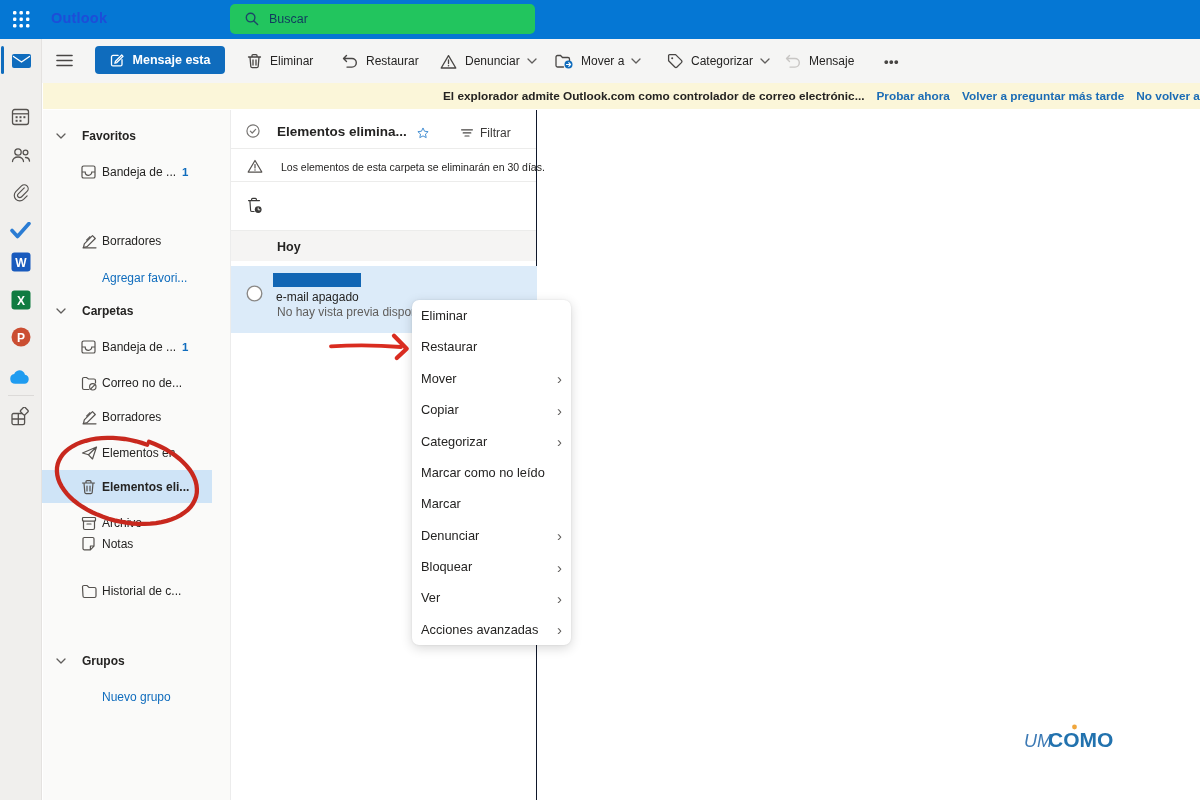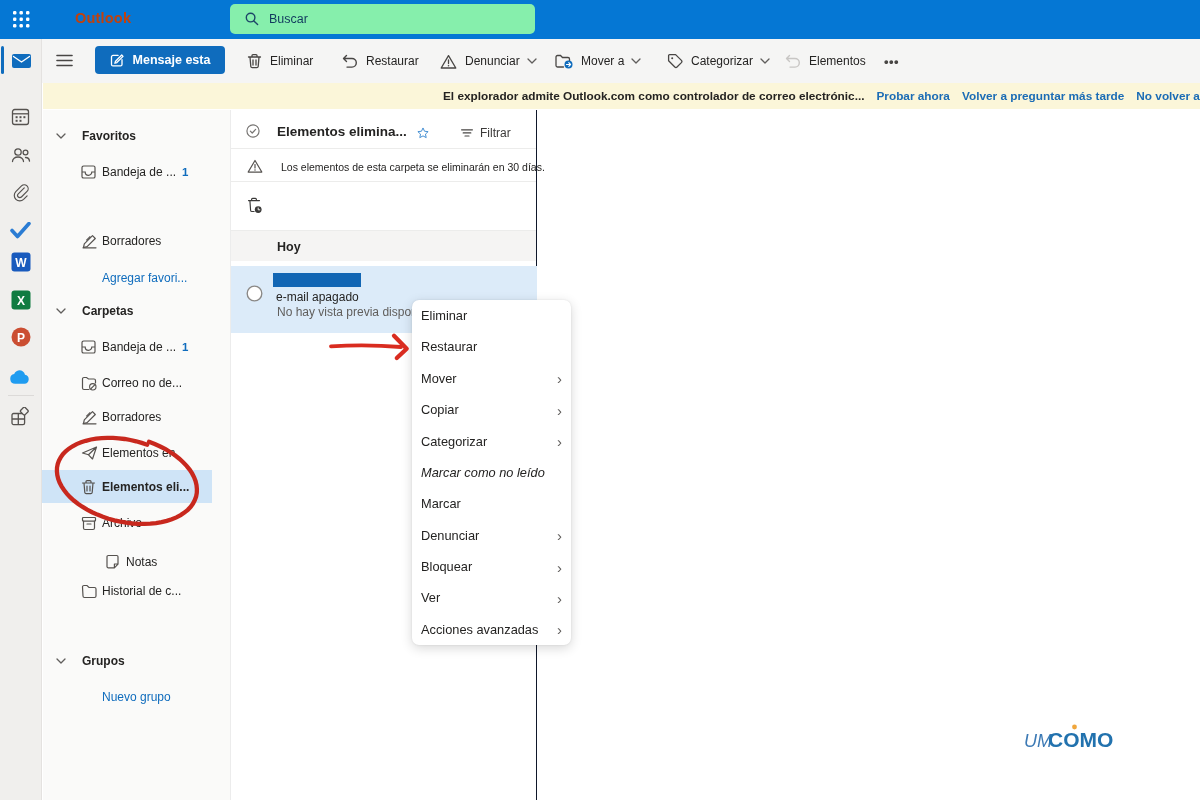--- a/index.html
+++ b/index.html
@@ -3,22 +3,22 @@
 <meta charset="utf-8">
 <style>
 * { margin:0; padding:0; box-sizing:border-box; }
 html,body { width:1200px; height:800px; overflow:hidden; font-family:"Liberation Sans", sans-serif; background:#fff; }
 .abs { position:absolute; }
 #stage { position:relative; width:1200px; height:800px; }
 
 
 #topbar { left:0; top:0; width:1200px; height:39px; background:#0577d4; }
 #waffle { left:13px; top:11px; }
-#brand { left:51px; top:10px; color:#c2410c; font-size:14.5px; font-weight:bold; letter-spacing:0.2px;margin-left:24px; }
-#search { left:230px; top:4px; width:305px; height:30px; background:#86efac; border-radius:5px; color:#123a5e; font-size:12.5px; line-height:30px; }
+#brand { left:51px; top:10px; color:#1d4ed8; font-size:14.5px; font-weight:bold; letter-spacing:0.2px; }
+#search { left:230px; top:4px; width:305px; height:30px; background:#22c55e; border-radius:5px; color:#123a5e; font-size:12.5px; line-height:30px; }
 #search .mag { position:absolute; left:15px; top:8px; }
 #search .ph { position:absolute; left:39px; top:0; }
 
 
 #toolbar { left:42px; top:39px; width:1158px; height:44px; background:#f5f5f4; }
 .tbitem { position:absolute; top:39px; height:44px; display:flex; align-items:center; color:#252423; font-size:12px; }
 .tbitem svg { margin-right:8px; }
 .chev { margin-left:7px; }
 #btn-new { position:absolute; left:95px; top:46px; width:130px; height:28px; background:#0f6cbd; border-radius:4px; color:#fff; font-size:12.5px; font-weight:bold; display:flex; align-items:center; justify-content:center; }
 #btn-new svg { margin-right:8px; }
@@ -160,21 +160,21 @@
       </svg>
     <span>Categorizar</span>
     <svg class="chev" width="10" height="6" viewBox="0 0 10 6">
         <path d="M1 1 L5 5 L9 1" fill="none" stroke="#605e5c" stroke-width="1.3" stroke-linecap="round" stroke-linejoin="round"></path>
       </svg>
   </div>
   <div class="tbitem" style="left:785px;">
     <svg width="16" height="15" viewBox="0 0 16 15">
         <path d="M4.5 1.5 L1.5 4.5 L4.5 7.5 M1.8 4.5 H10 a4.3 4.3 0 0 1 0 8.6 H5" fill="none" stroke="#c8c6c4" stroke-width="1.4" stroke-linecap="round" stroke-linejoin="round"></path>
       </svg>
-    <span>Elementos</span>
+    <span>Mensaje</span>
   </div>
   <div class="tbitem" style="left:884px; font-size:13px; font-weight:bold; letter-spacing:0.5px; color:#484644;">•••</div>
 
   <div class="abs" id="banner">
     <div class="in">El explorador admite Outlook.com como controlador de correo electrónic...<a>Probar ahora</a><a>Volver a preguntar más tarde</a><a>No volver a preguntar</a></div>
   </div>
 
   <div class="abs" id="rail">
     <div id="railsel"></div>
     <div class="railico" style="top:15px; left:12px;">
@@ -310,21 +310,21 @@
         </svg>
         <span class="lbl">Elementos eli...</span>
       </div>
     <div class="frow" style="top:397px;">
         <svg width="16" height="15" viewBox="0 0 16 15">
           <rect x="1.5" y="1.5" width="13" height="3.6" rx="0.8" fill="none" stroke="#55524f" stroke-width="1.2"></rect>
           <path d="M2.5 5.1 V12 a1.5 1.5 0 0 0 1.5 1.5 h8 a1.5 1.5 0 0 0 1.5-1.5 V5.1 M6 8 h4" fill="none" stroke="#55524f" stroke-width="1.2" stroke-linecap="round"></path>
         </svg>
         <span class="lbl">Archivo</span>
       </div>
-    <div class="frow" style="top:436px;margin-left:24px;">
+    <div class="frow" style="top:418px;">
         <svg width="15" height="16" viewBox="0 0 15 16">
           <path d="M2 2.8 a1.3 1.3 0 0 1 1.3-1.3 h8.4 a1.3 1.3 0 0 1 1.3 1.3 v7.4 L9.4 13.8 H3.3 a1.3 1.3 0 0 1 -1.3-1.3 Z M13 10 H9.4 v3.8" fill="none" stroke="#55524f" stroke-width="1.2" stroke-linejoin="round"></path>
         </svg>
         <span class="lbl">Notas</span>
       </div>
     <div class="frow" style="top:465px;">
         <svg width="17" height="15" viewBox="0 0 17 15">
           <path d="M1.5 3 a1.5 1.5 0 0 1 1.5-1.5 h3 l2 2 h5.5 a1.5 1.5 0 0 1 1.5 1.5 v7 a1.5 1.5 0 0 1 -1.5 1.5 h-10 a1.5 1.5 0 0 1 -1.5-1.5 Z" fill="none" stroke="#55524f" stroke-width="1.2"></path>
         </svg>
         <span class="lbl">Historial de c...</span>
@@ -384,21 +384,21 @@
       <span class="prev">No hay vista previa disponible.</span>
     </div>
   </div>
 
   <div class="abs" id="cmenu">
     <div class="mi" style="top:0px;">Eliminar</div>
     <div class="mi" style="top:31px;">Restaurar</div>
     <div class="mi" style="top:62.5px;">Mover<span class="arr">›</span></div>
     <div class="mi" style="top:94px;">Copiar<span class="arr">›</span></div>
     <div class="mi" style="top:125.5px;">Categorizar<span class="arr">›</span></div>
-    <div class="mi" style="top:157px;font-style:italic;">Marcar como no leído</div>
+    <div class="mi" style="top:157px;">Marcar como no leído</div>
     <div class="mi" style="top:188px;">Marcar</div>
     <div class="mi" style="top:219.5px;">Denunciar<span class="arr">›</span></div>
     <div class="mi" style="top:251px;">Bloquear<span class="arr">›</span></div>
     <div class="mi" style="top:282px;">Ver<span class="arr">›</span></div>
     <div class="mi" style="top:313.5px;">Acciones avanzadas<span class="arr">›</span></div>
   </div>
 
   <svg class="abs" style="left:0; top:0; pointer-events:none;" width="1200" height="800" viewBox="0 0 1200 800">
     <path d="M149.0,441.7 L154.7,444.0 L160.2,446.5 L165.5,449.2 L170.4,452.2 L175.0,455.3 L179.3,458.7 L183.1,462.2 L186.6,465.8 L189.6,469.6 L192.1,473.4 L194.1,477.3 L195.6,481.2 L196.5,485.1 L196.9,489.0 L196.8,492.8 L196.1,496.6 L194.8,500.1 L193.0,503.6 L190.7,506.8 L187.8,509.8 L184.4,512.6 L180.6,515.1 L176.4,517.4 L171.8,519.3 L166.8,520.9 L161.5,522.1 L156.0,523.1 L150.3,523.7 L144.5,523.9 L138.5,523.9 L132.5,523.5 L126.4,522.7 L120.4,521.7 L114.4,520.3 L108.6,518.7 L102.9,516.8 L97.4,514.6 L92.1,512.2 L87.1,509.6 L82.3,506.7 L77.9,503.7 L73.8,500.5 L70.1,497.1 L66.8,493.6 L64.0,490.0 L61.6,486.3 L59.6,482.6 L58.2,478.8 L57.3,475.1 L56.9,471.3 L57.0,467.7 L57.7,464.1 L58.9,460.7 L60.7,457.4 L62.9,454.2 L65.7,451.3 L68.9,448.7 L72.6,446.3 L76.6,444.1 L81.1,442.3 L85.8,440.8 L90.9,439.5 L96.2,438.6 L101.7,438.1 L107.3,437.8 L113.0,437.9 L118.8,438.3 L124.6,439.0 L130.4,440.0 L136.1,441.3 L141.7,442.9 L147.2,444.7" fill="none" stroke="#c8281e" stroke-width="4.3" stroke-linecap="round"></path>
     <path d="M331 346.3 C 355 344.8, 380 345.2, 401 347" fill="none" stroke="#d92c20" stroke-width="3.8" stroke-linecap="round"></path>

